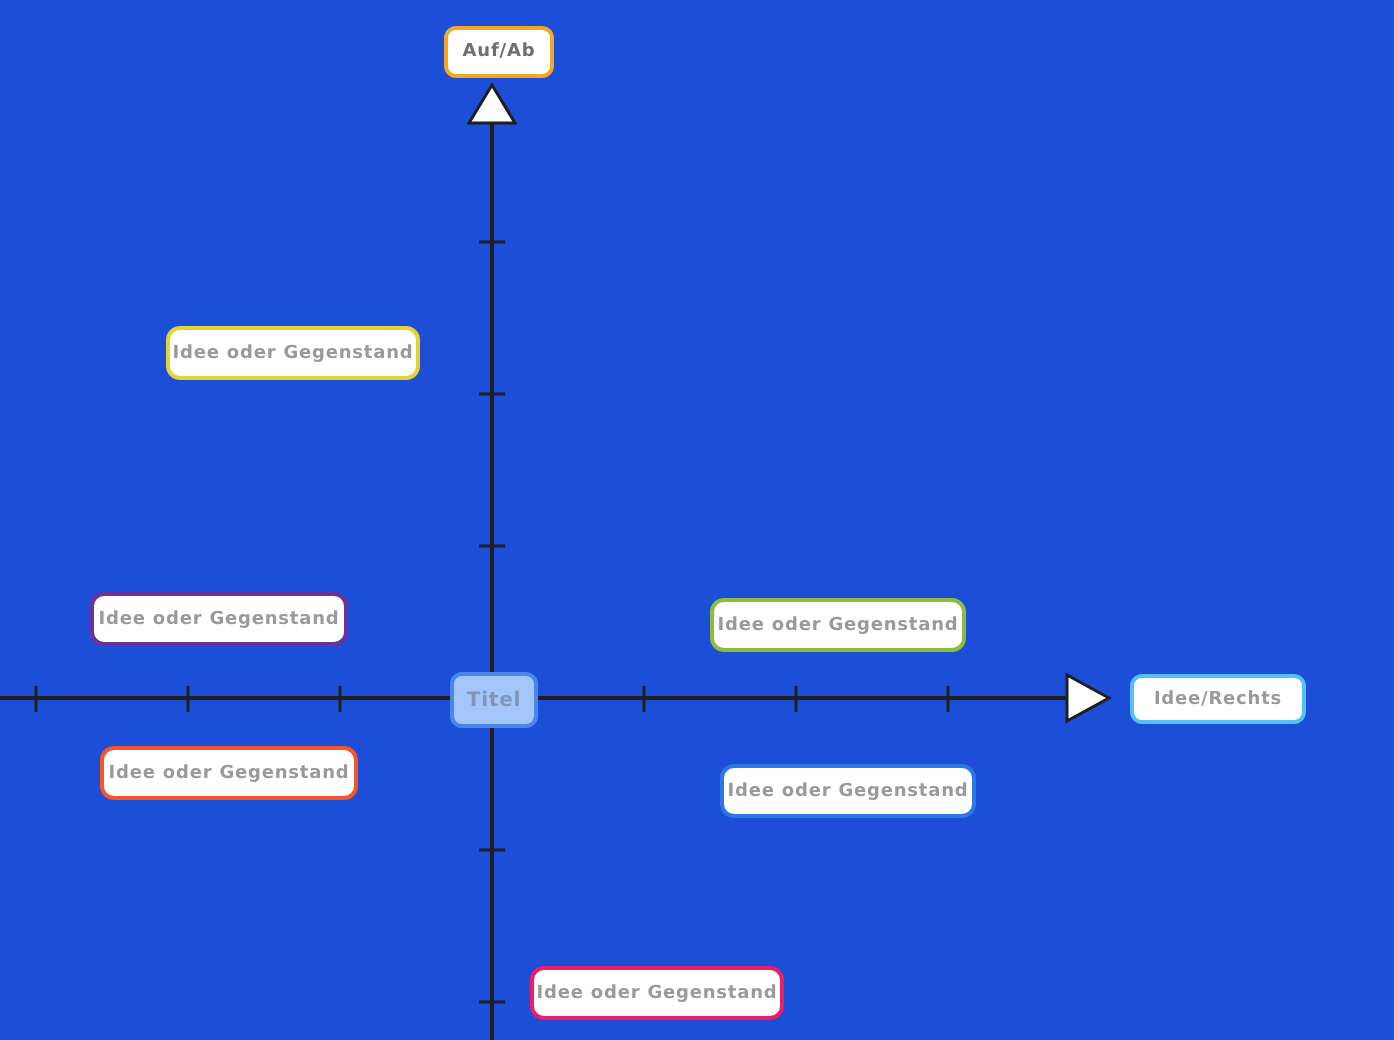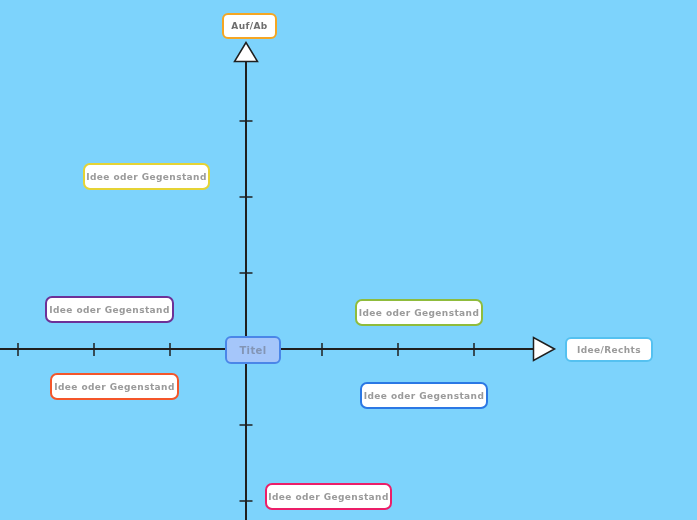--- a/index.html
+++ b/index.html
@@ -34,21 +34,21 @@
     letter-spacing: 0.4px;
     color: #9a9a9a;
     white-space: nowrap;
   }
   .node.small { border-radius: 6px; }
   .node.center-node { font-size: 10px; }
 </style>
 </head>
 <body>
 
-<div id="canvas" style="background: #7dd3fc;">
+<div id="canvas" style="background: #1d4ed8;">
 
   <svg id="axes-svg" width="697" height="520" viewBox="0 0 697 520">
     <g fill="none" stroke="#1f1f1f" style="stroke: rgb(31, 31, 31);">
 
       <line x1="0" y1="349" x2="534" y2="349" stroke-width="2"></line>
       <line x1="246" y1="61" x2="246" y2="520" stroke-width="2"></line>
 
       <line x1="18" y1="343" x2="18" y2="356" stroke-width="1.5"></line>
       <line x1="94" y1="343" x2="94" y2="356" stroke-width="1.5"></line>
       <line x1="170" y1="343" x2="170" y2="356" stroke-width="1.5"></line>
@@ -68,21 +68,21 @@
   </svg>
 
   <div class="node small" style="left: 222px; top: 13px; width: 55px; height: 26px; border-color: rgb(245, 166, 35); color: rgb(110, 110, 110);">
     <span>Auf/Ab</span>
   </div>
 
   <div class="node small" style="left: 565px; top: 337px; width: 88px; height: 25px; border-color: rgb(85, 193, 240); color: rgb(154, 154, 154);">
     <span>Idee/Rechts</span>
   </div>
 
-  <div class="node small center-node" style="left: 225px; top: 336px; width: 56px; height: 28px; border-color: rgb(74, 134, 232); background-color: rgb(165, 198, 250); color: rgb(131, 149, 181);">
+  <div class="node small center-node" style="left: 225px; top: 336px; width: 44px; height: 28px; border-color: rgb(74, 134, 232); background-color: rgb(165, 198, 250); color: rgb(131, 149, 181);">
     <span>Titel</span>
   </div>
 
   <div class="node" style="left: 83px; top: 163px; width: 127px; height: 27px; border-color: rgb(229, 211, 53); color: rgb(154, 154, 154);">
     <span>Idee oder Gegenstand</span>
   </div>
 
   <div class="node" style="left: 45px; top: 296px; width: 129px; height: 27px; border-color: rgb(109, 49, 151); color: rgb(154, 154, 154);">
     <span>Idee oder Gegenstand</span>
   </div>

